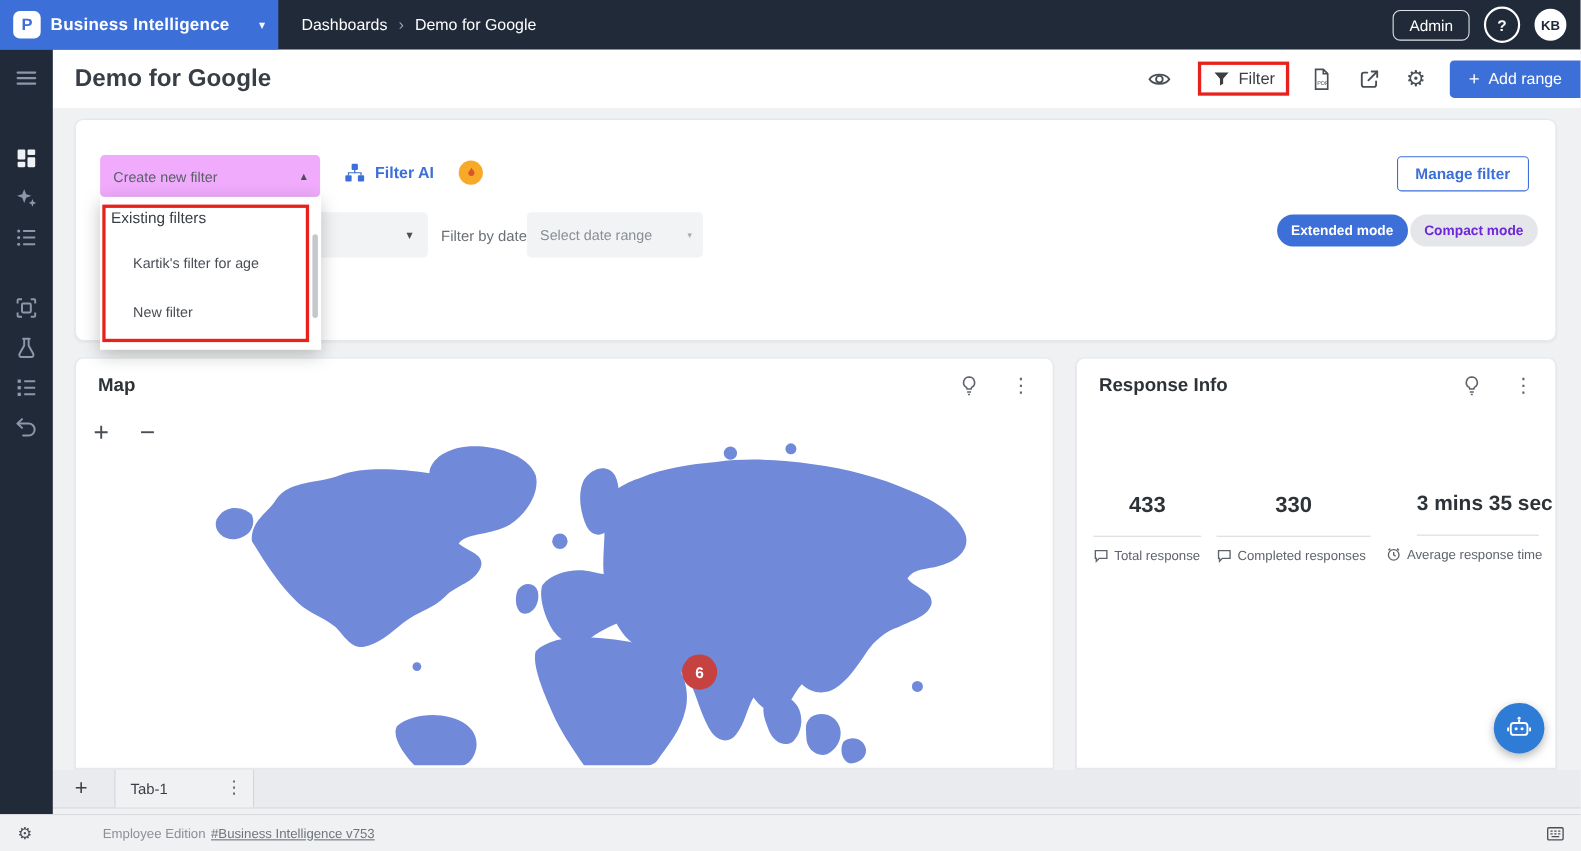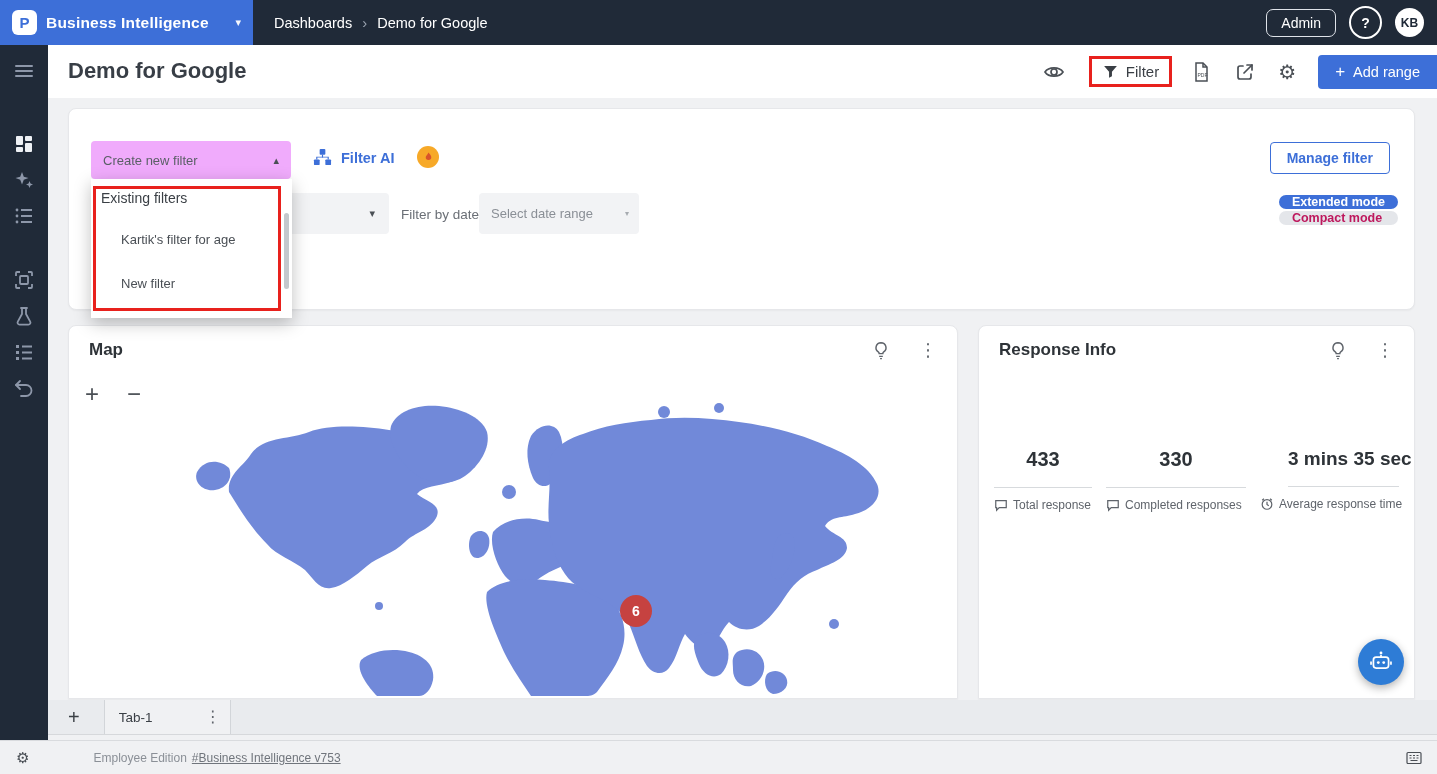--- a/index.html
+++ b/index.html
@@ -62,25 +62,25 @@
               border-radius:4px;background:#fff;color:#3d6fd8;font-weight:700;font-size:14px;
               padding:4px 16px;display:flex;align-items:center;cursor:pointer;font-family:inherit;}
   .select2{position:absolute;left:22px;top:84px;width:298px;height:41px;background:#f2f3f5;
            border-radius:4px;cursor:pointer;}
   .select2 .caret{position:absolute;right:14px;top:14px;}
   .fbd-label{position:absolute;left:332px;top:98px;font-size:13.5px;color:#6a6f76;}
   .date-select{position:absolute;left:410px;top:84px;width:160px;height:41px;background:#f2f3f5;
                border-radius:4px;display:flex;align-items:center;justify-content:space-between;
                padding:0 10px 0 12px;box-sizing:border-box;font-size:13px;color:#8a8f96;cursor:pointer;}
   .date-select .caret{font-size:8px;color:#a7abb0;}
-  .mode-toggle{position:absolute;right:16px;top:86px;height:14px;display:flex;gap:2px;flex-direction:column;}
+  .mode-toggle{position:absolute;right:16px;top:86px;height:31px;display:flex;gap:2px;}
   .mode-seg{height:29px;display:flex;align-items:center;padding:0 13px;border-radius:15px;
             font-size:12.5px;font-weight:700;cursor:pointer;}
   .mode-ext{background:#3d6fd8;color:#fff;}
-  .mode-comp{background:#e4e6ea;color:#be185d;}
+  .mode-comp{background:#e4e6ea;color:#6d28d9;}
 
   
   .dropdown-panel{position:absolute;left:22px;top:70px;width:201px;height:139px;background:#fff;
                   box-shadow:0 5px 16px rgba(0,0,0,.25);z-index:10;}
   .dd-header{position:absolute;left:10px;top:11px;font-size:14px;color:#3a3f45;}
   .dd-item{position:absolute;left:30px;font-size:13px;color:#4a4f55;cursor:pointer;}
   .dd-item1{top:53px;}
   .dd-item2{top:97px;}
   .dd-scroll{position:absolute;right:3px;top:34px;width:5px;height:76px;background:#c4c8cd;
              border-radius:3px;cursor:pointer;}

